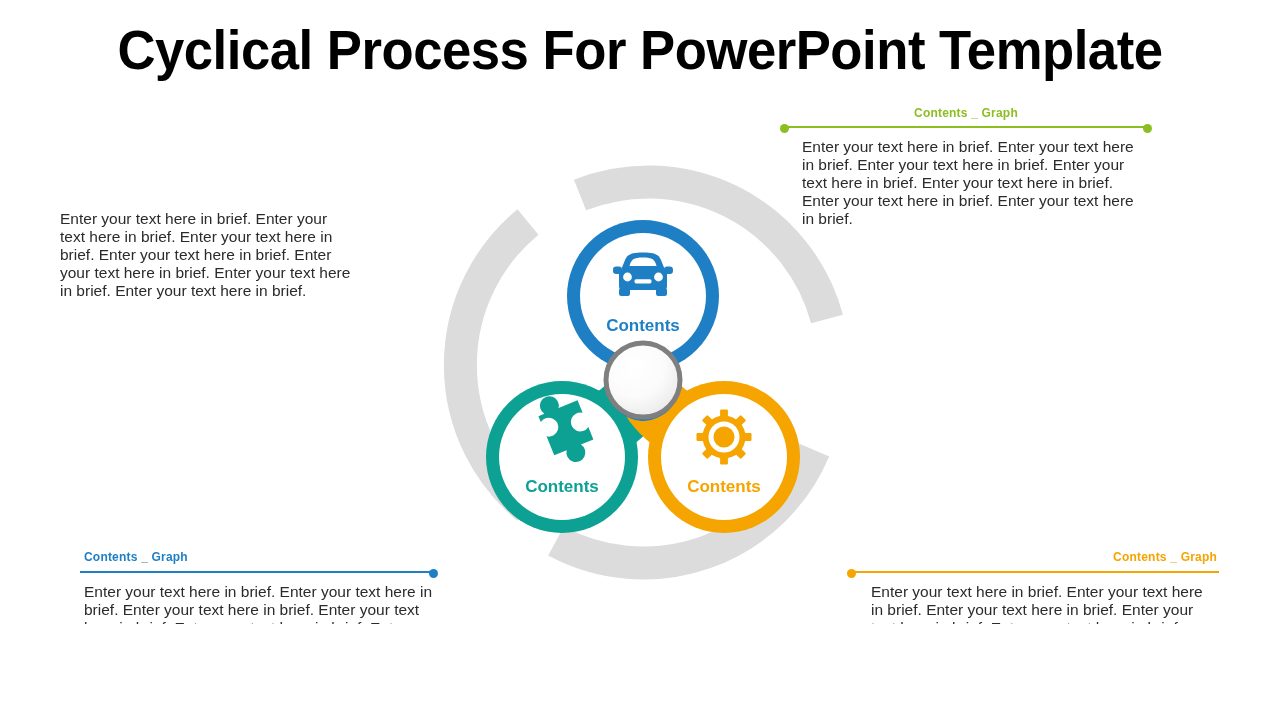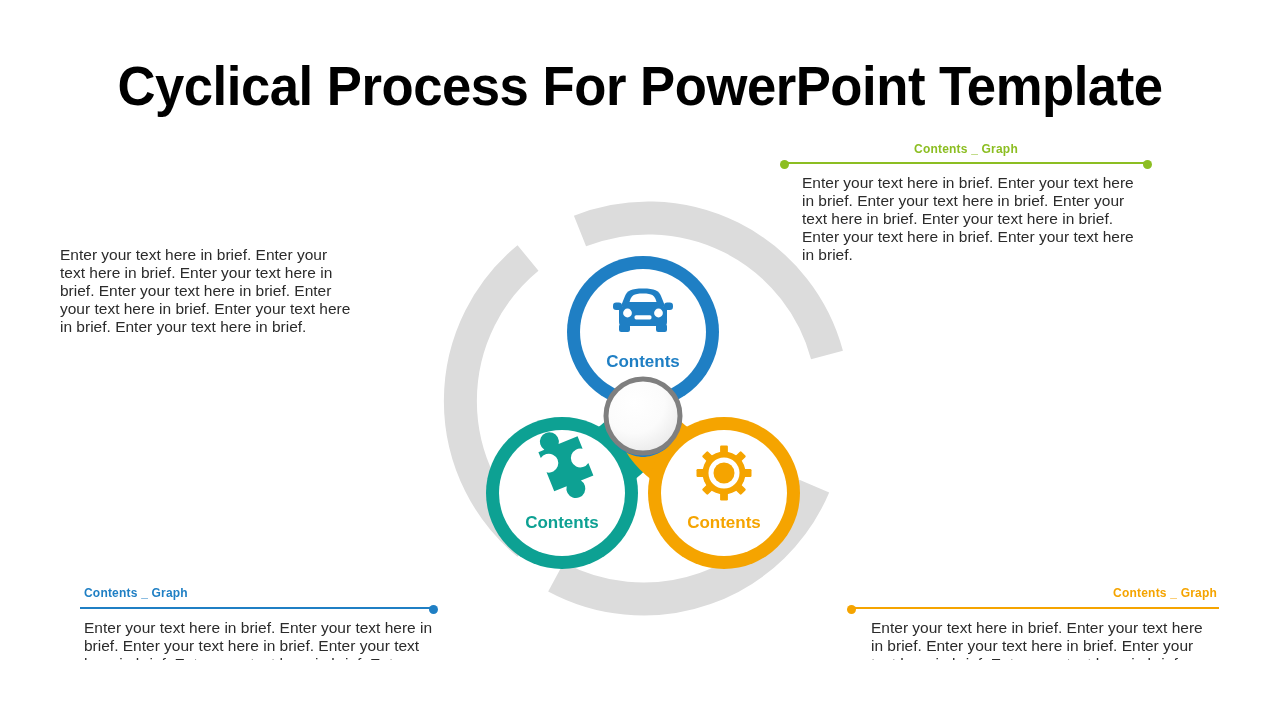--- a/index.html
+++ b/index.html
@@ -7,21 +7,20 @@
     padding: 0;
     background: #ffffff;
   }
   #slide {
     position: relative;
     width: 1280px;
     height: 624px;
     background: #ffffff;
     overflow: hidden;
     font-family: "Liberation Sans", sans-serif;
-    margin-top: 36px;
   }
 
   
   #slide-title {
     position: absolute;
     left: 0;
     top: 18px;
     width: 1280px;
     text-align: center;
     font-family: "Liberation Sans", sans-serif;

